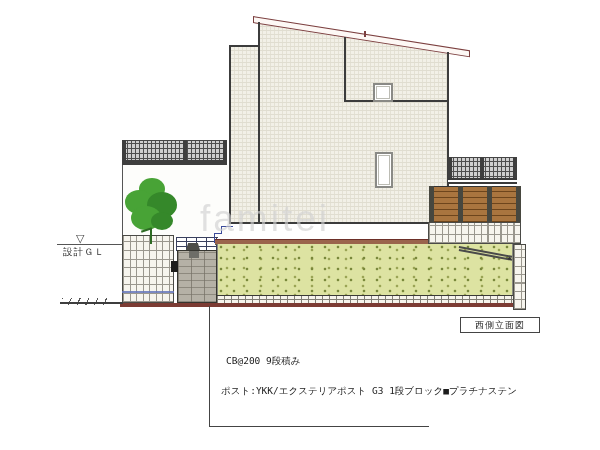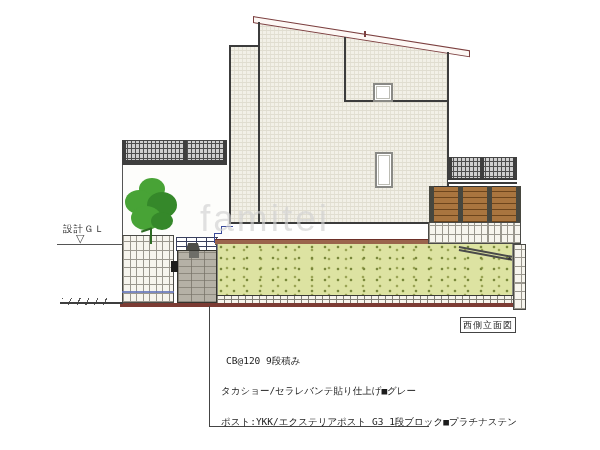--- a/index.html
+++ b/index.html
@@ -56,21 +56,21 @@
       repeating-linear-gradient(0deg, #8d897e 0 1px, #b5b1a6 1px 7px);
     border:1px solid #35352f;box-sizing:border-box;}
   .gaterails{
     background:
       repeating-linear-gradient(90deg, #39405e 0 1px, transparent 1px 10px),
       repeating-linear-gradient(0deg, #39405e 0 1px, transparent 1px 4.5px);}
   .bluestep{border-left:1.5px solid #3a4a9a;border-top:1.5px solid #3a4a9a;box-sizing:border-box;}
   .blob{position:absolute;border-radius:50%;background:#48a336;}
   .blob.dark{background:#35882a;}
   
-  .gl-text{font-size:9.5px;color:#333;letter-spacing:1px;white-space:nowrap;}
+  .gl-text{font-size:9.5px;color:#333;letter-spacing:1px;white-space:nowrap;margin-top:23px;}
   .gl-tri{font-size:11px;color:#444;line-height:10px;}
   .titlebox{border:1px solid #444;font-size:9px;color:#222;text-align:center;line-height:15px;letter-spacing:1px;box-sizing:border-box;background:#fff;}
   .annotation{font-family:"DejaVu Sans Mono","DejaVu Sans",monospace;font-size:9.5px;line-height:10.3px;color:#1c1c1c;white-space:pre;}
   .ann-line:first-child{padding-left:5px;}
   .watermark{font-size:37px;color:#d2d2d2;opacity:.65;letter-spacing:3px;font-weight:400;z-index:5;pointer-events:none;}
   .railslope{background:#4a4a4a;transform:rotate(10.5deg);transform-origin:left center;}
 </style>
 </head>
 <body>
 
@@ -153,27 +153,26 @@
 
   <div class="abs gl-text" style="left:63px;top:223px;">設計ＧＬ</div>
   <div class="abs gl-tri" style="left:76px;top:233px;">▽</div>
   <div class="abs" style="left:57px;top:244px;width:66px;height:1px;background:#555;"></div>
 
   <div class="abs" style="left:62px;top:298px;width:50px;height:7px;background:repeating-linear-gradient(115deg,#555 0 1px,transparent 1px 8px);"></div>
   <div class="abs" style="left:60px;top:302px;width:63px;height:1.5px;background:#3e3e3e;"></div>
 
   <div class="abs watermark" style="left:200px;top:198px;">famitei</div>
 
-  <div class="abs titlebox" style="left:460px;top:317px;width:56px;height:16px;">西側立面図</div>
+  <div class="abs titlebox" style="left:460px;top:317px;width:80px;height:16px;">西側立面図</div>
 
   <div class="abs" style="left:209px;top:306px;width:1px;height:121px;background:#444;"></div>
   <div class="abs" style="left:209px;top:426px;width:220px;height:1px;background:#444;"></div>
   <div class="abs annotation" style="left:221px;top:335px;width:300px;">
-    <div class="ann-line">CB@120 9段積み</div>
-    <div class="ann-line">タカショー/セラレバンテ貼り仕上げ■グレー</div>
+    <div class="ann-line">CB@200 9段積み</div>
     <div class="ann-line">ポスト:YKK/エクステリアポスト G3 1段ブロック■プラチナステン</div>
     
     
     
     
     
   </div>
 
 </div>
 

